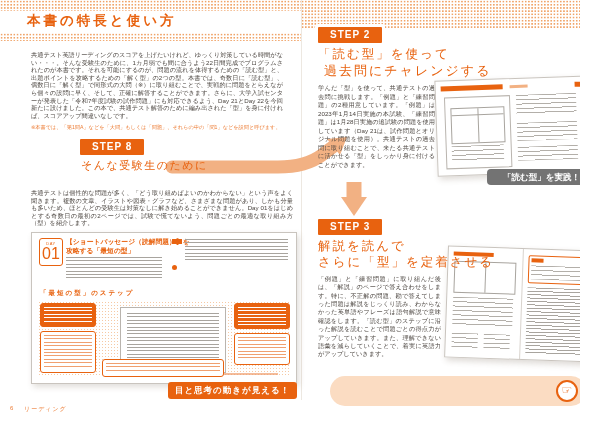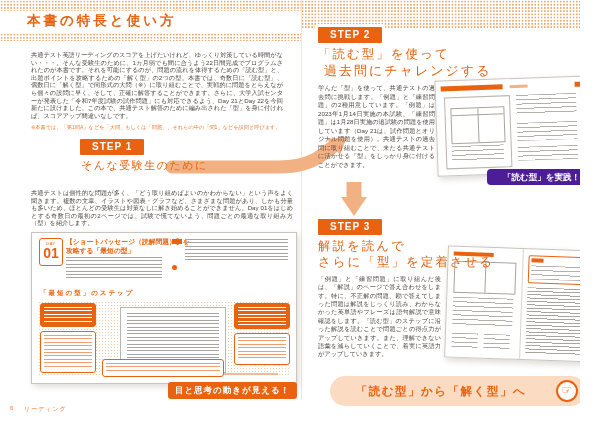--- a/index.html
+++ b/index.html
@@ -66,21 +66,21 @@
   
   .sample1{
     position:absolute;left:31px;top:232px;width:264px;height:150px;background:#fff;
     border:1px solid #c9c4be;box-shadow:2px 3px 6px rgba(90,70,50,.18);z-index:3;
   }
   .s1-day{
     position:absolute;left:7px;top:5px;width:22px;height:26px;border:1.5px solid #e8620f;
     border-radius:3px;text-align:center;background:#fff;
   }
   .s1-day .d1{display:block;font-size:4px;color:#e8620f;margin-top:2px;letter-spacing:.5px;}
-  .s1-day .d2{display:block;font-size:14px;font-weight:bold;color:#e8620f;line-height:1;}
+  .s1-day .d2{display:block;font-size:16px;font-weight:normal;color:#e8620f;line-height:1;}
   .s1-title{position:absolute;left:34px;top:5px;font-size:6.8px;font-weight:bold;color:#e8620f;line-height:1.3;white-space:nowrap;}
   .s1-introlines{position:absolute;left:34px;top:24px;width:96px;height:24px;}
   .s1-right{position:absolute;left:140px;top:6px;width:116px;height:30px;}
   .s1-right .chip{position:absolute;left:0;top:0;width:10px;height:5px;background:#e8620f;}
   .s1-right .rl{position:absolute;left:13px;top:0;width:103px;height:22px;}
   .s1-right .dot{position:absolute;left:0;top:26px;width:5px;height:5px;border-radius:50%;background:#e8620f;}
   .s1-section{
     position:absolute;left:8px;top:56px;font-size:6.5px;font-weight:bold;color:#e8620f;
     letter-spacing:2px;white-space:nowrap;
   }
@@ -114,21 +114,21 @@
   .t2-left{position:absolute;left:8px;top:16px;width:64px;height:70px;border:1px solid #b9b4ae;}
   .t2-table{position:absolute;left:5px;top:10px;width:52px;height:34px;border:1px solid #a8a49e;}
   .t2-table .mid{position:absolute;left:50%;top:0;width:1px;height:100%;background:#a8a49e;}
   .t2-table .hd{position:absolute;left:0;top:6px;width:100%;height:1px;background:#a8a49e;}
   .t2-lline{position:absolute;left:5px;top:48px;width:52px;height:16px;}
   .t2-right{position:absolute;left:80px;top:16px;width:64px;height:70px;}
   .t2-rg1{position:absolute;left:0;top:0;width:60px;height:20px;}
   .t2-rg2{position:absolute;left:0;top:28px;width:60px;height:18px;}
   .t2-rg3{position:absolute;left:0;top:52px;width:60px;height:14px;}
   .caption{
-    position:absolute;background:#4c1d95;color:#fff;font-weight:bold;font-size:8.5px;
+    position:absolute;background:#737373;color:#fff;font-weight:bold;font-size:8.5px;
     text-align:center;border-radius:4px;z-index:6;white-space:nowrap;
   }
   .cap2{left:487px;top:169px;width:109px;height:16px;line-height:16px;}
   .cap3{left:490px;top:351px;width:106px;height:15px;line-height:15px;}
 
   
   .thumb3{
     position:absolute;left:446px;top:248px;width:148px;height:110px;background:#fff;
     border:1px solid #c9c4be;box-shadow:2px 3px 6px rgba(90,70,50,.2);
     transform:rotate(2deg);z-index:3;
@@ -175,21 +175,21 @@
   <div class="abs dots" style="left:0;top:0;width:301px;height:11px;"></div>
   <div class="abs dots" style="left:0;top:33px;width:301px;height:8px;"></div>
   <div class="abs dots" style="left:301px;top:0;width:299px;height:28px;"></div>
   <div class="gutter"></div>
 
   <div class="page-title">本書の特長と使い方</div>
   <p class="intro">共通テスト英語リーディングのスコアを上げたいけれど、ゆっくり対策している時間がない・・・。そんな受験生のために、1カ月弱でも間に合うよう22日間完成でプログラムされたのが本書です。それを可能にするのが、問題の流れを体得するための「読む型」と、出題ポイントを攻略するための「解く型」の2つの型。本書では、奇数日に「読む型」、偶数日に「解く型」で同形式の大問（※）に取り組むことで、実戦的に問題をとらえながら個々の設問に早く、そして、正確に解答することができます。さらに、大学入試センターが発表した「令和7年度試験の試作問題」にも対応できるよう、Day 21とDay 22を今回新たに設けました。この本で、共通テスト解答のために編み出された「型」を身に付ければ、スコアアップ間違いなしです。</p>
   <p class="footnote">※本書では、「第1問A」などを「大問」もしくは「問題」、それらの中の「問1」などを設問と呼びます。</p>
 
 
-  <div class="step-pill" style="left:80px;top:139px;">STEP 1</div>
+  <div class="step-pill" style="left:80px;top:139px;">STEP 8</div>
   <div class="step-h" style="left:81px;top:158px;font-size:11px;">そんな受験生のために</div>
   <p class="body-col" style="left:31px;top:189px;width:262px;line-height:1.22;margin:0;">共通テストは個性的な問題が多く、「どう取り組めばよいのかわからない」という声をよく聞きます。複数の文章、イラストや図表・グラフなど、さまざまな問題があり、しかも分量も多いため、ほとんどの受験生は対策なしに解き始めることができません。Day 01をはじめとする奇数日の最初の2ページでは、試験で慌てないよう、問題ごとの最適な取り組み方（型）を紹介します。</p>
 
   <div class="sample1">
     <div class="s1-day">
       <span class="d1">DAY</span>
       <span class="d2">01</span>
     </div>
     <div class="s1-title">
       <div>【ショートパッセージ（読解問題）】を</div>
@@ -270,21 +270,20 @@
       <div class="c2 tl4"></div>
     </div>
     <div class="t3-box">
       <span class="chip"></span>
       <div class="bl tl4"></div>
     </div>
     <div class="t3-rlines tl"></div>
   </div>
 
   <div class="bottom-banner">
-    <div class="txt">「読む型」から「解く型」へ</div>
     <div class="hand">☞</div>
   </div>
 
   <div class="footer-num f7">7</div>
 
   <svg class="arrows" width="600" height="426" viewBox="0 0 600 426">
     <g>
       <path d="M172 167 L278 167 Q306 167 322 155 L334 146" fill="none" stroke="#f2b183" stroke-width="13" stroke-linecap="round"></path>
       <polygon points="347,137 340,155 327,139" fill="#f2b183"></polygon>
     </g>

